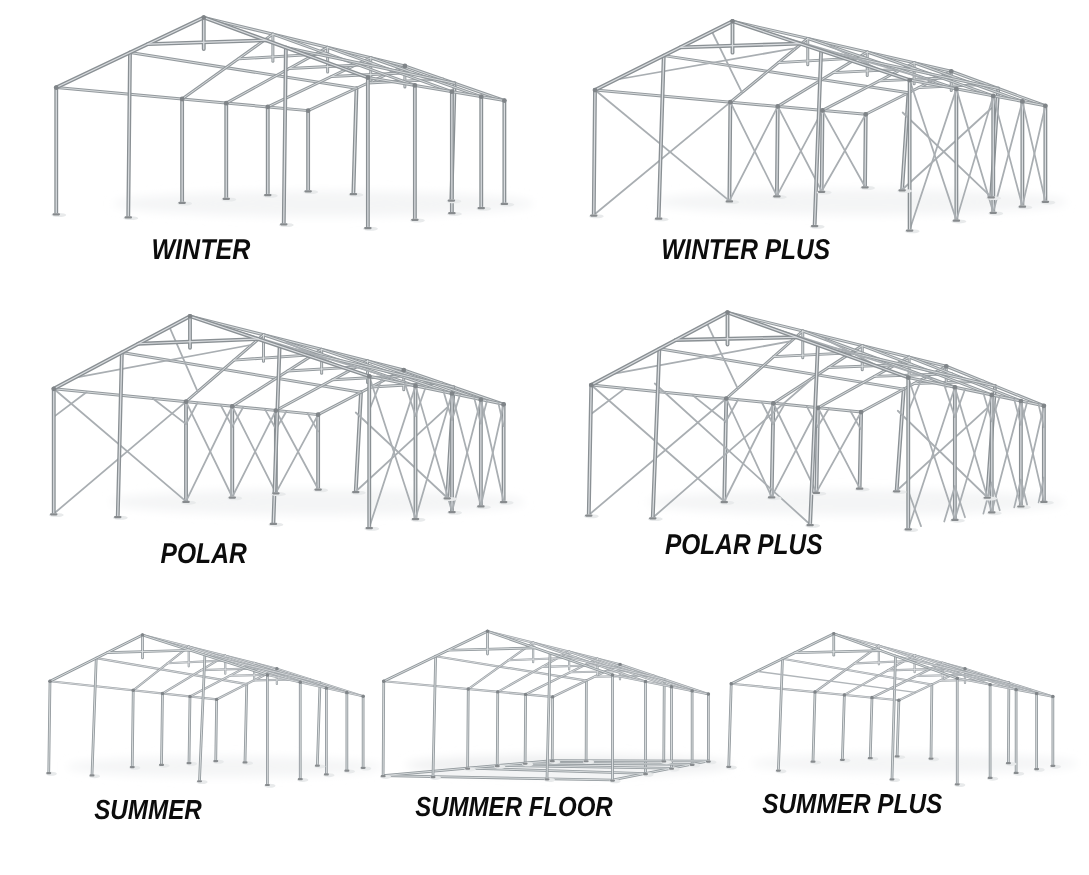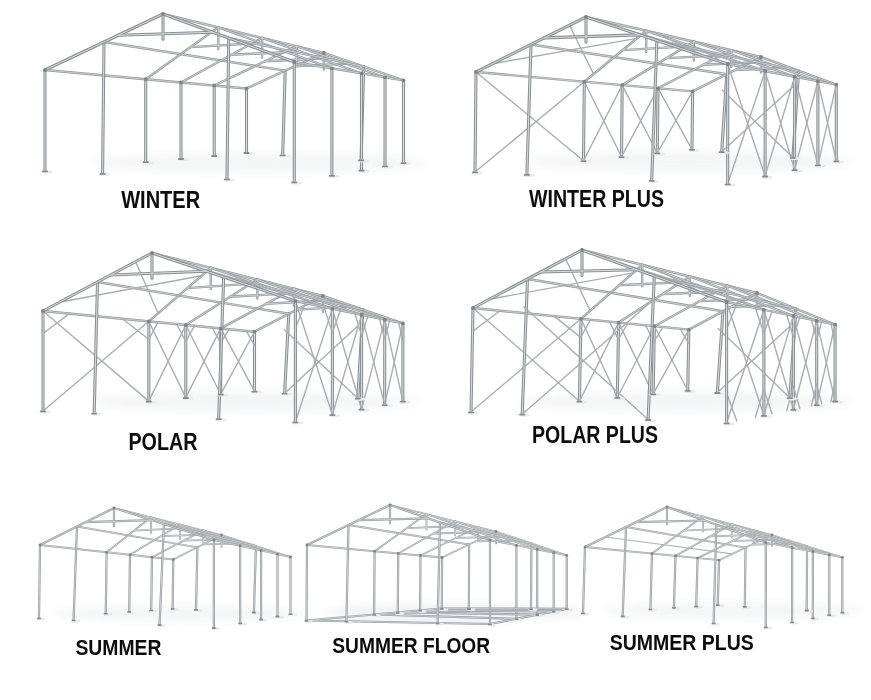--- a/index.html
+++ b/index.html
@@ -1,16 +1,16 @@
 <!DOCTYPE html>
 <html><head><meta charset="utf-8"><title>Tent range</title>
 <style>
 html,body{margin:0;padding:0;background:#ffffff;}
 #canvas{position:relative;width:871px;height:700px;background:#ffffff;overflow:hidden;
-font-family:"Liberation Sans", sans-serif;}
+font-family:"Liberation Sans", sans-serif;font-style:italic;}
 </style></head>
 <body>
 
 <div id="canvas">
 <svg width="871" height="700" viewBox="0 0 871 700" style="position:absolute;left:0;top:0" fill="none" stroke-linecap="round" stroke-linejoin="round">
 <defs>
         <filter id="soft" x="-30%" y="-80%" width="160%" height="260%">
           <feGaussianBlur stdDeviation="4"></feGaussianBlur>
         </filter>
       </defs>

